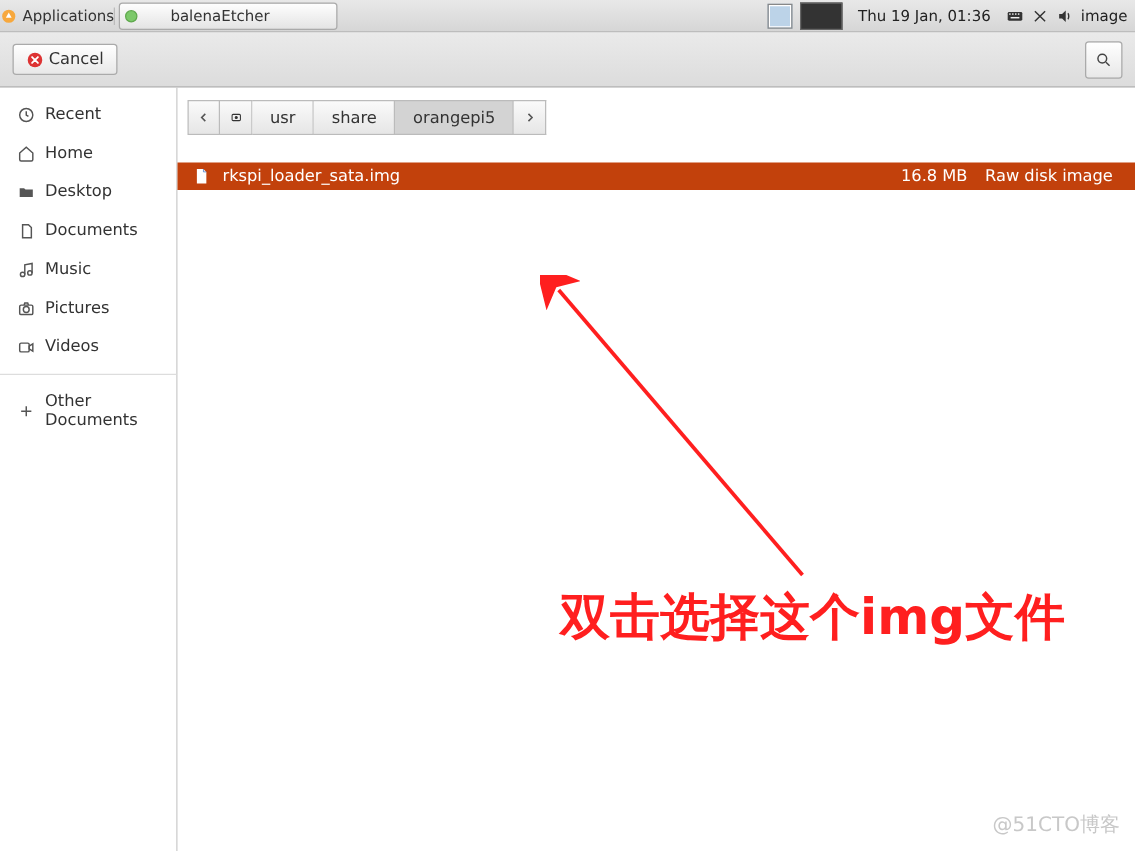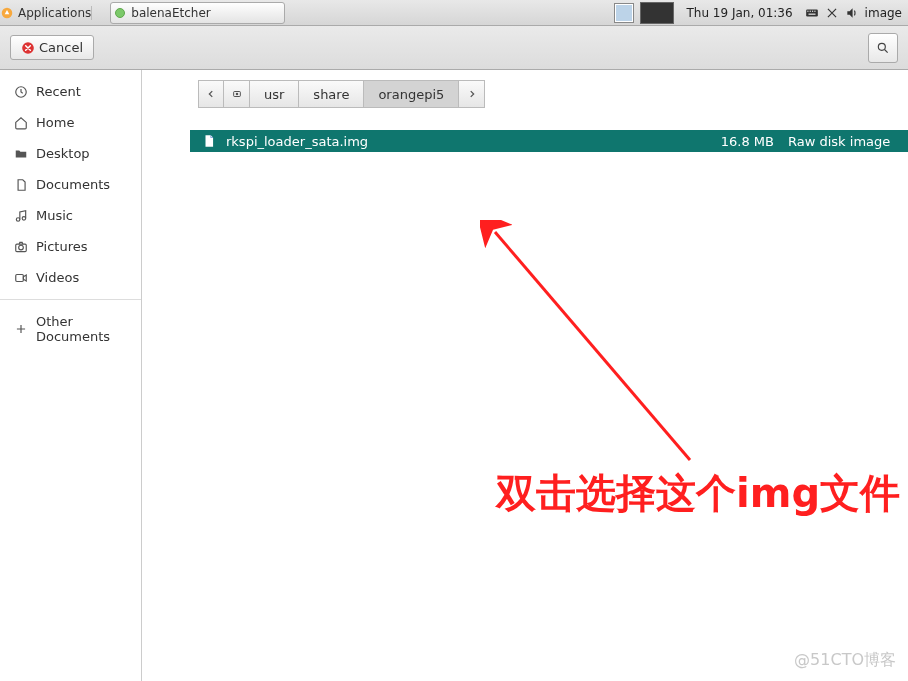--- a/index.html
+++ b/index.html
@@ -9,23 +9,23 @@
   .panel {
     height: 26px; background: linear-gradient(#e8e8e8,#d6d6d6);
     border-bottom: 1px solid #aaa; display: flex; align-items: center;
     font-size: 12px; color: #333;
   }
   .panel-left { display: flex; align-items: center; }
   .apps-btn { display: flex; align-items: center; padding: 0 0; height: 100%; border-right: 1px solid #bbb; }
   .apps-btn .logo { width: 14px; height: 14px; margin-right: 4px; display:inline-block; }
   .apps-btn .logo svg { width:14px; height:14px; }
   .task-btn {
-    display: flex; align-items: center; height: 22px; margin: 2px 18px;
+    display: flex; align-items: center; height: 22px; margin: 2px 3px;
     background: linear-gradient(#fefefe,#e4e4e4); border:1px solid #aaa;
-    border-radius: 3px; padding: 0 8px 0 4px; width: 175px;
+    border-radius: 3px; padding: 0 8px 0 4px; width: 175px; gap: 20px;
   }
   .task-btn .dot { width:10px; height:10px; border-radius:50%; background:#7cc96a; border:1px solid #5fa84d; margin-right:6px; }
   .panel-spacer { flex: 1; }
   .tray { display:flex; align-items:center; gap:6px; padding-right:6px; }
   .tray-ic { width:14px; height:14px; display:inline-flex; align-items:center; justify-content:center; color:#444; }
   .tray-ic svg { width:14px; height:14px; }
   .clock { font-size: 12px; color:#222; padding:0 6px; }
   .show-desktop { width:20px; height:20px; border:1px solid #888; background:#bcd3e8; margin: 0 6px 0 2px; box-shadow: inset 0 0 0 1px #fff; }
   .workspace-switcher { width:34px; height:22px; background:#333; border:1px solid #666; margin-right:6px; }
 
@@ -44,21 +44,21 @@
   .cancel-ic { width:14px; height:14px; }
   .toolbar-spacer { flex:1; }
   .search-btn {
     width:30px; height:30px; border:1px solid #aaa; border-radius:3px;
     background: linear-gradient(#fff,#e8e8e8);
     display:flex; align-items:center; justify-content:center;
   }
   .search-btn svg { width:14px; height:14px; }
 
   
-  .body-area { display:flex; height: calc(100% - 70px); gap: 48px; }
+  .body-area { display:flex; height: calc(100% - 70px); }
   .sidebar {
     width: 142px; border-right:1px solid #ccc; padding: 6px 0;
     display:flex; flex-direction:column;
   }
   .side-item {
     display:flex; align-items:center; gap:8px;
     padding: 8px 14px; font-size:13px; color:#333;
   }
   .side-item .ic { width:14px; height:14px; display:inline-flex; align-items:center; justify-content:center; color:#555; }
   .side-item .ic svg { width:14px; height:14px; }
@@ -77,21 +77,21 @@
   .path-nav { width:26px; }
   .path-nav + .path-nav, .path-nav + .path-seg, .path-seg + .path-seg, .path-seg + .path-nav { border-left:none; }
   .path-seg { padding:0 14px; }
   .path-seg.active { background:#d3d3d3; }
   .path-nav svg { width:10px; height:10px; }
 
   
   .file-list { margin-top: 12px; }
   .file-row {
     display:flex; align-items:center; height:22px;
-    background:#0f766e; color:#fff; font-size:13px;
+    background:#c2410c; color:#fff; font-size:13px;
     padding:0 10px 0 12px;
   }
   .file-row .fic { width:14px; height:14px; margin-right:10px; }
   .file-row .fname { flex:1; }
   .file-row .fsize { width:80px; text-align:right; padding-right:14px; }
   .file-row .ftype { width:110px; text-align:left; }
 
   
   .anno-text {
     position:absolute; left:306px; top:396px;

